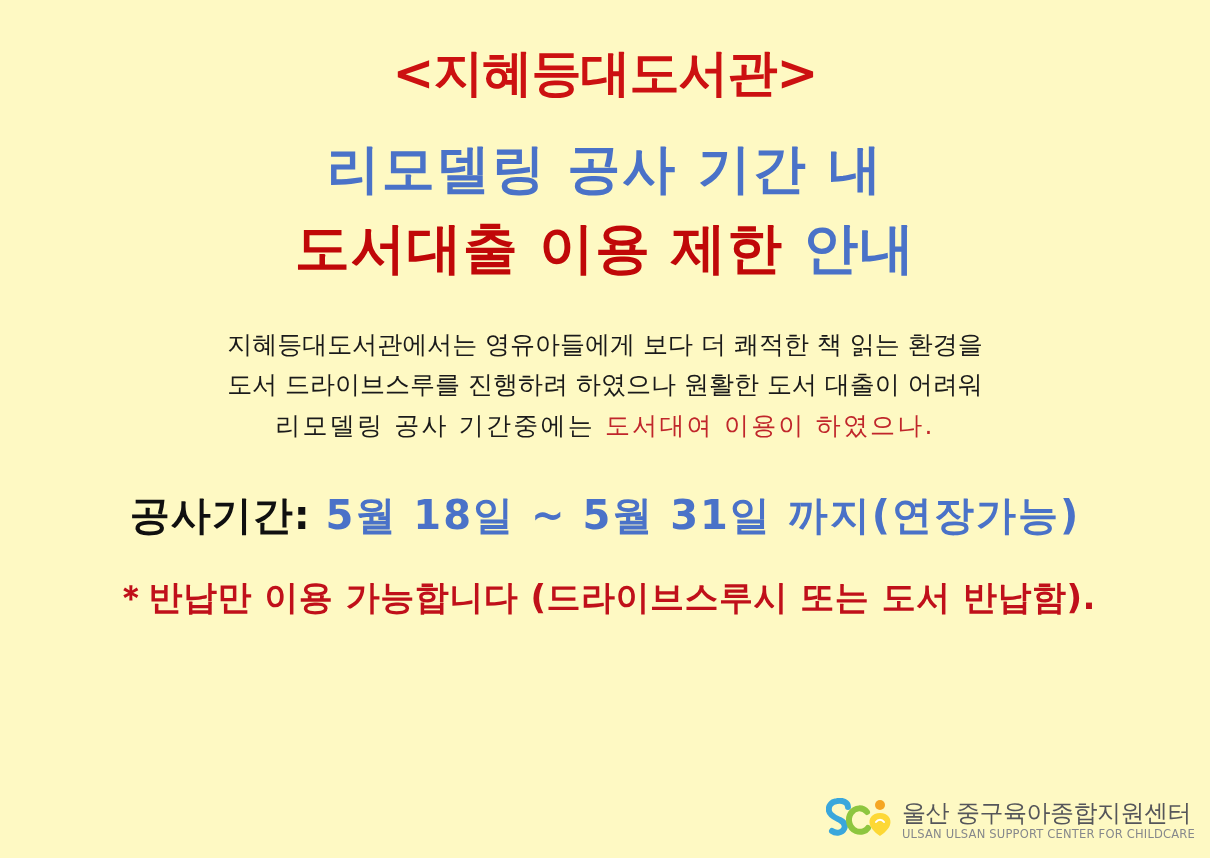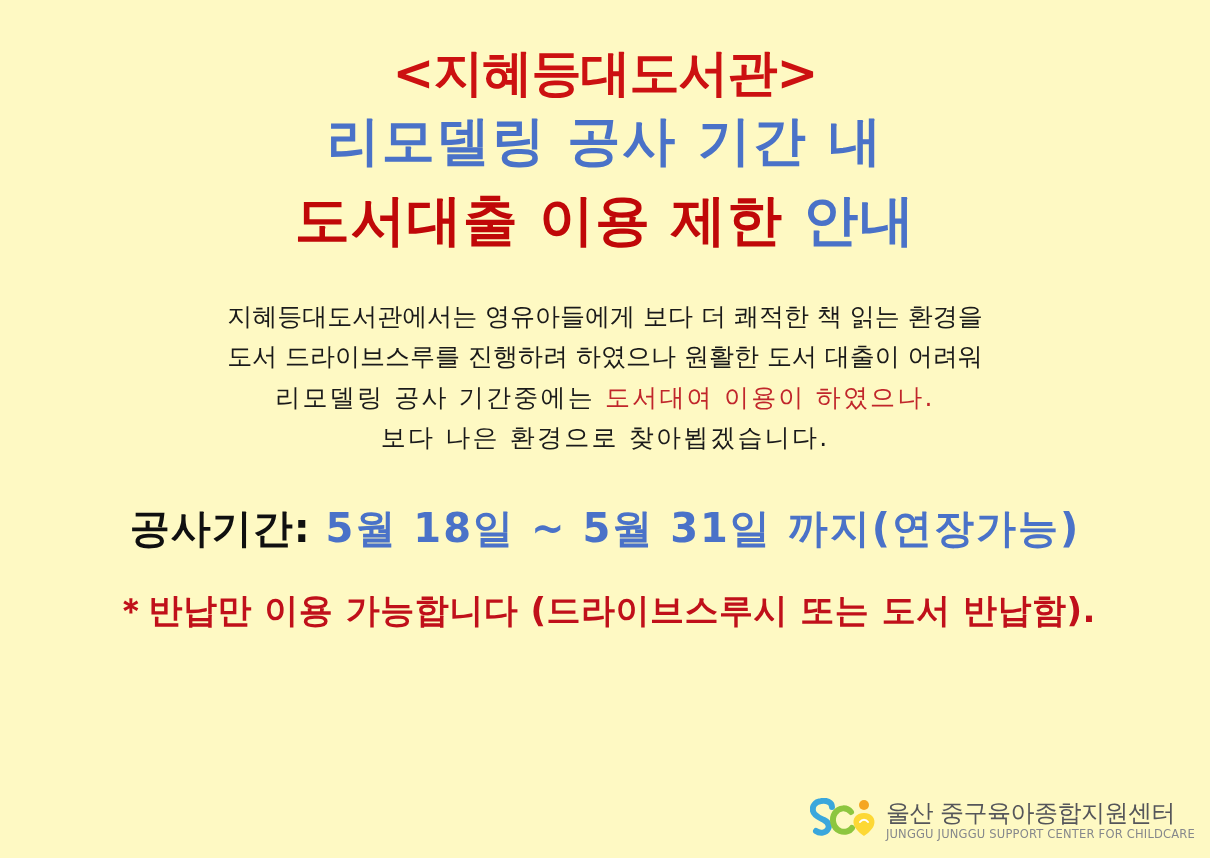--- a/index.html
+++ b/index.html
@@ -33,20 +33,21 @@
     font-size: 50px;
     font-weight: bold;
     color: #cc1111;
     letter-spacing: -1px;
     line-height: 1.08;
     text-align: center;
     white-space: nowrap;
   }
 
   .title-sub1 {
+    margin-top: 28px;
     font-size: 53px;
     font-weight: bold;
     color: #4a72c8;
     letter-spacing: 2px;
     line-height: 1.1;
     text-align: center;
     white-space: nowrap;
   }
 
   .title-sub2 {
@@ -147,21 +148,20 @@
 
   <div class="title-sub2">
     <span class="red">도서대출 이용 제한</span>
     <span class="blue">안내</span>
   </div>
 
   <div class="body-block">
     <span class="body-line">지혜등대도서관에서는 영유아들에게 보다 더 쾌적한 책 읽는 환경을</span>
     <span class="body-line">도서 드라이브스루를 진행하려 하였으나 원활한 도서 대출이 어려워</span>
     <span class="body-line spaced"><span>리모델링 공사 기간중에는 </span><span class="inline-red">도서대여 이용이 하였으나.</span></span>
-    <span class="body-line spaced">보다 나은 환경으로 찾아뵙겠습니다.</span>
   </div>
 
   <div class="period-line">
     <span class="label">공사기간:</span>
     <span class="value">5월 18일 ~ 5월 31일 까지(연장가능)</span>
   </div>
 
   <div class="footnote">＊반납만 이용 가능합니다 (드라이브스루시 또는 도서 반납함).</div>
 
   <div class="logo-wrap">
@@ -169,17 +169,17 @@
       <path d="M22 9 C22 4, 16 2, 11 3 C5 4, 2 8, 3 13 C4 18, 10 20, 14 22
                C18 24, 20 27, 18 31 C16 35, 10 36, 6 33" fill="none" stroke="#3aa7dc" stroke-width="6" stroke-linecap="round"></path>
       <path d="M41 14 C37 9, 29 9, 25 15 C21 21, 23 30, 30 33 C35 35, 40 33, 42 30" fill="none" stroke="#8dc63f" stroke-width="6" stroke-linecap="round"></path>
       <circle cx="54" cy="7" r="5" fill="#f5a623"></circle>
       <path d="M54 15 C46 15, 42 21, 44 27 C46 33, 53 37, 54 38
                C55 37, 62 33, 64 27 C66 21, 62 15, 54 15 Z" fill="#fdd835"></path>
       <path d="M50 24 C52 21, 56 21, 58 24" fill="none" stroke="#ffffff" stroke-width="2" stroke-linecap="round"></path>
     </svg>
     <div class="logo-text">
       <span class="logo-ko">울산 중구육아종합지원센터</span>
-      <span class="logo-en">JUNGGU JUNGGU SUPPORT CENTER FOR CHILDCARE</span>
+      <span class="logo-en">ULSAN ULSAN SUPPORT CENTER FOR CHILDCARE</span>
     </div>
   </div>
 
 </div>
 
 </body></html>

